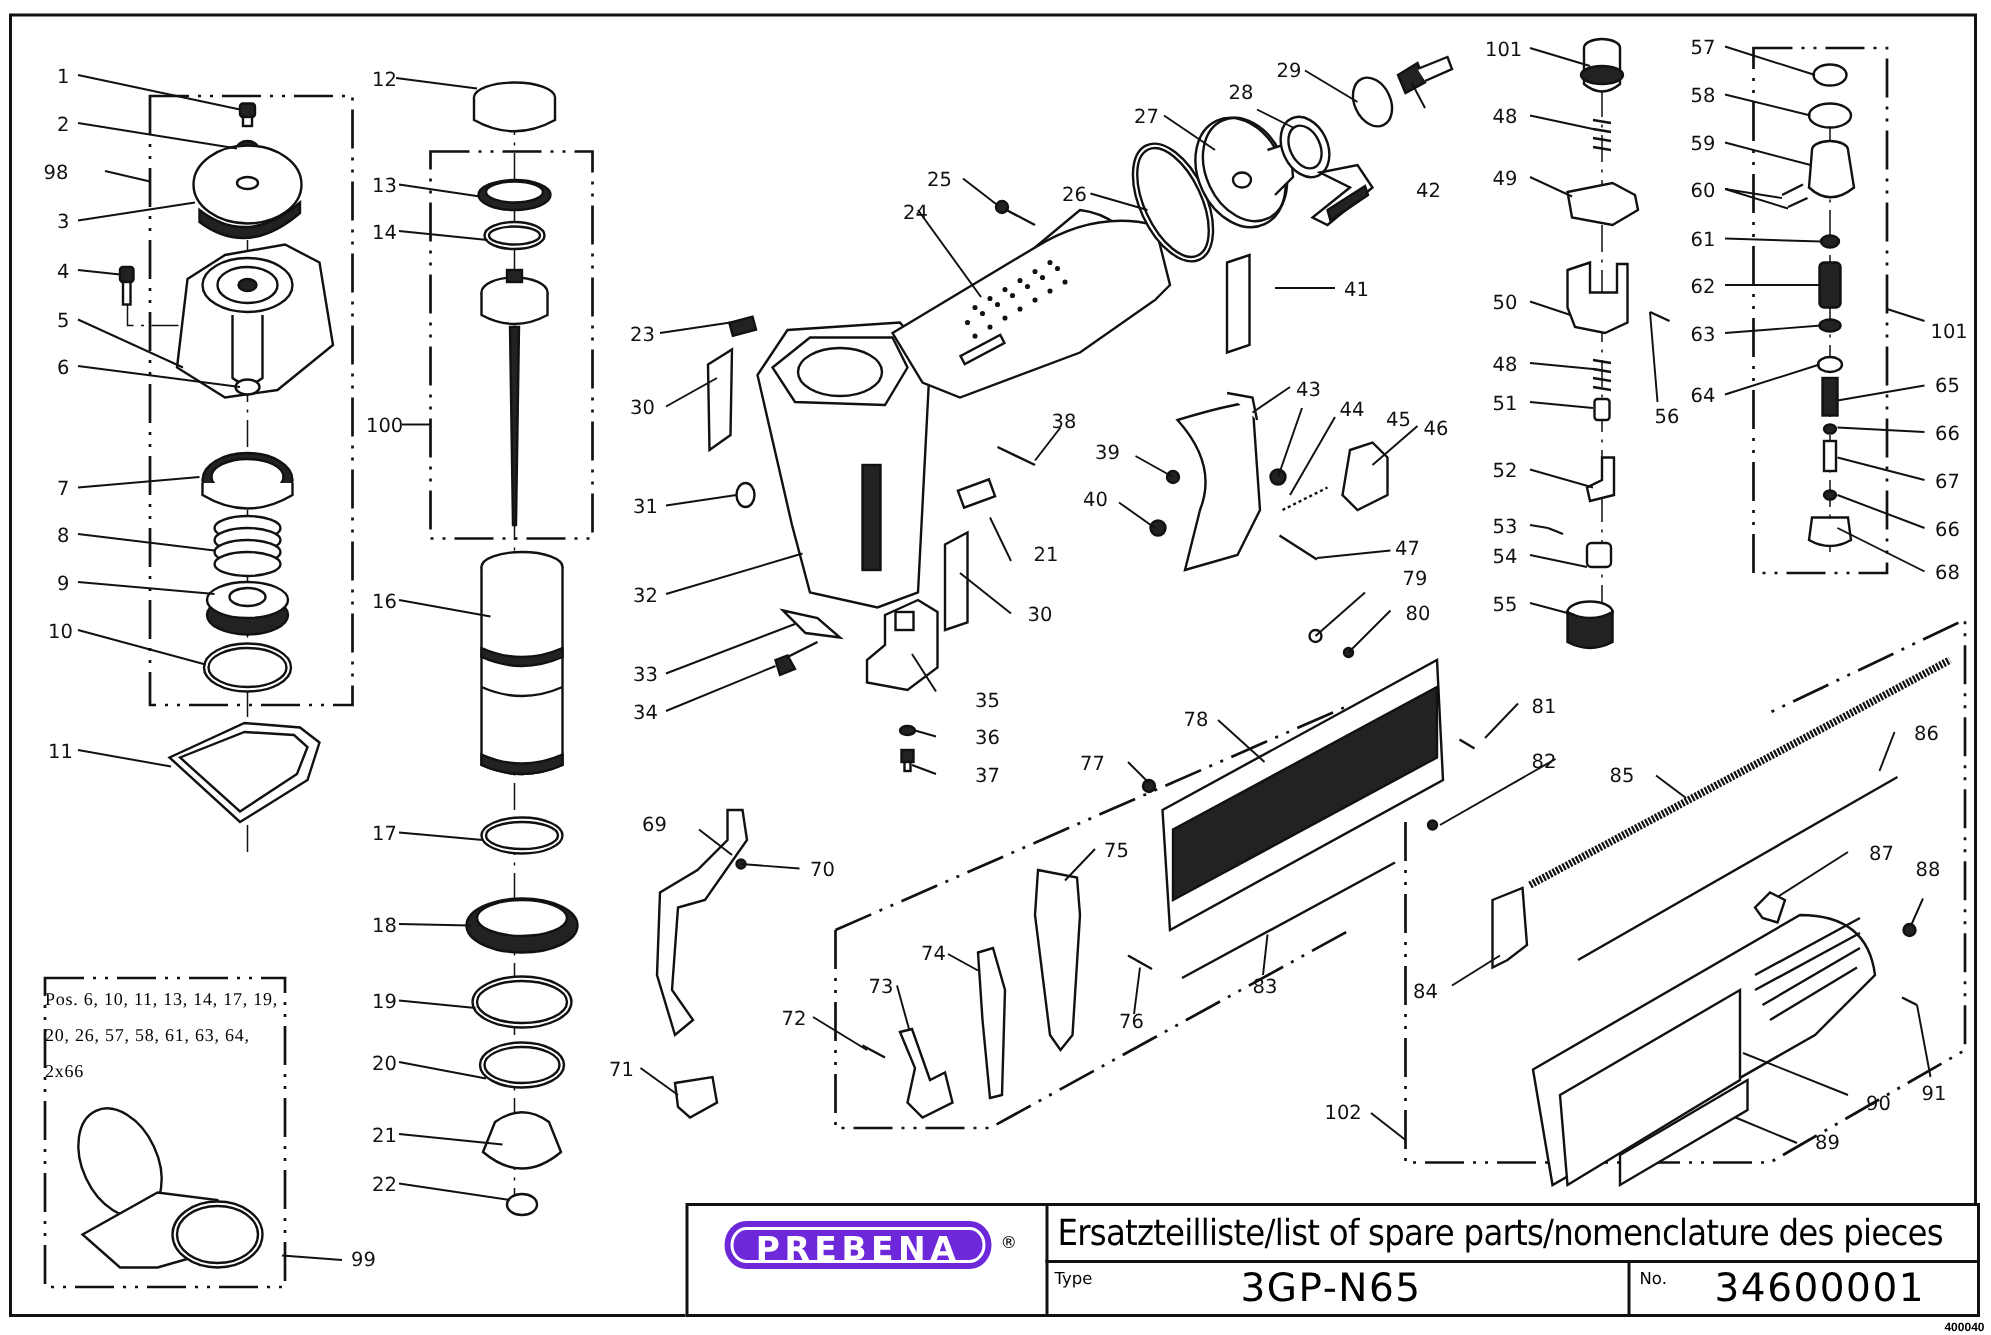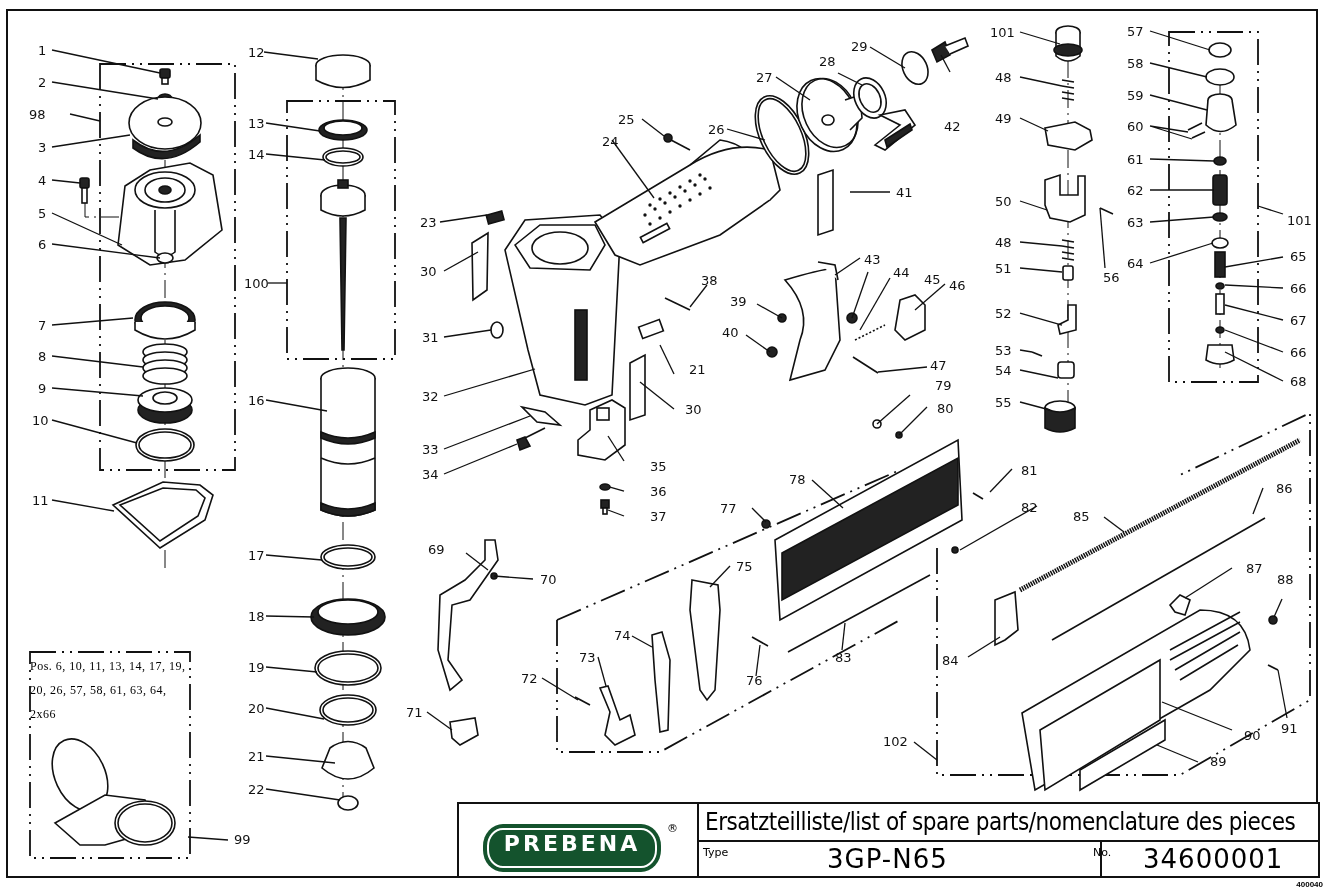--- a/index.html
+++ b/index.html
@@ -7,25 +7,25 @@
   #frame { position:absolute; left:6px; top:9px; width:1312px; height:869px; border:2px solid #111; box-sizing:border-box; }
   svg#drawing { position:absolute; left:0; top:0; }
   .lbl { font-family:"DejaVu Sans", sans-serif; font-size:13px; fill:#111; }
   .ln { stroke:#111; stroke-width:1.3; fill:none; }
   .part { stroke:#111; stroke-width:1.6; fill:#fff; }
   .partb { stroke:#111; stroke-width:1.6; fill:#222; }
   .dash { stroke:#111; stroke-width:1.8; fill:none; stroke-dasharray:26 6 2 6 2 6; }
   .axis { stroke:#111; stroke-width:1; fill:none; stroke-dasharray:18 5 2 5; }
   #titleblock { position:absolute; left:457px; top:802px; width:863px; height:76px; border:2px solid #111; box-sizing:border-box; background:#fff; }
   #logo-cell { position:absolute; left:0; top:0; width:238px; height:72px; border-right:2px solid #111; }
-  #logo { position:absolute; left:24px; top:20px; width:178px; height:48px; background:#14532d; border-radius:20px/22px; }
+  #logo { position:absolute; left:24px; top:10px; width:178px; height:32px; background:#6d28d9; border-radius:20px/22px; }
   #logo-inner { position:absolute; left:4px; top:4px; right:4px; bottom:4px; border:2px solid #fff; border-radius:16px/18px; color:#fff; font-family:"DejaVu Sans", sans-serif; font-weight:bold; font-size:22px; letter-spacing:3px; text-align:center; line-height:28px; }
   #reg { position:absolute; left:208px; top:18px; font-size:11px; font-family:"DejaVu Sans", sans-serif; }
   #title-row { position:absolute; left:238px; top:0; right:0; height:36px; border-bottom:2px solid #111; font-family:"DejaVu Sans Condensed","DejaVu Sans", sans-serif; font-size:24px; line-height:36px; padding-left:8px; letter-spacing:-0.5px; transform-origin:left; }
-  #type-cell { position:absolute; left:238px; top:38px; width:388px; height:34px; border-right:2px solid #111;padding-left:15px; }
+  #type-cell { position:absolute; left:238px; top:38px; width:388px; height:34px; border-right:2px solid #111; }
   #no-cell { position:absolute; left:628px; top:38px; right:0; height:42px; }
   .small-cap { position:absolute; left:6px; top:4px; font-size:11px; font-family:"DejaVu Sans", sans-serif; }
   .big-val { position:absolute; top:2px; font-size:26px; font-family:"DejaVu Sans", sans-serif; letter-spacing:1px; }
   #docnum { position:absolute; right:4px; top:880px; font-size:8px; font-weight:bold; font-family:Liberation Sans, sans-serif; }
   #kit-text { position:absolute; left:30px; top:654px; width:160px; font-size:12px; line-height:24px; font-family:Liberation Serif, serif; letter-spacing:0.5px; }
 </style>
 </head>
 <body>
 
 <div id="frame"></div>

